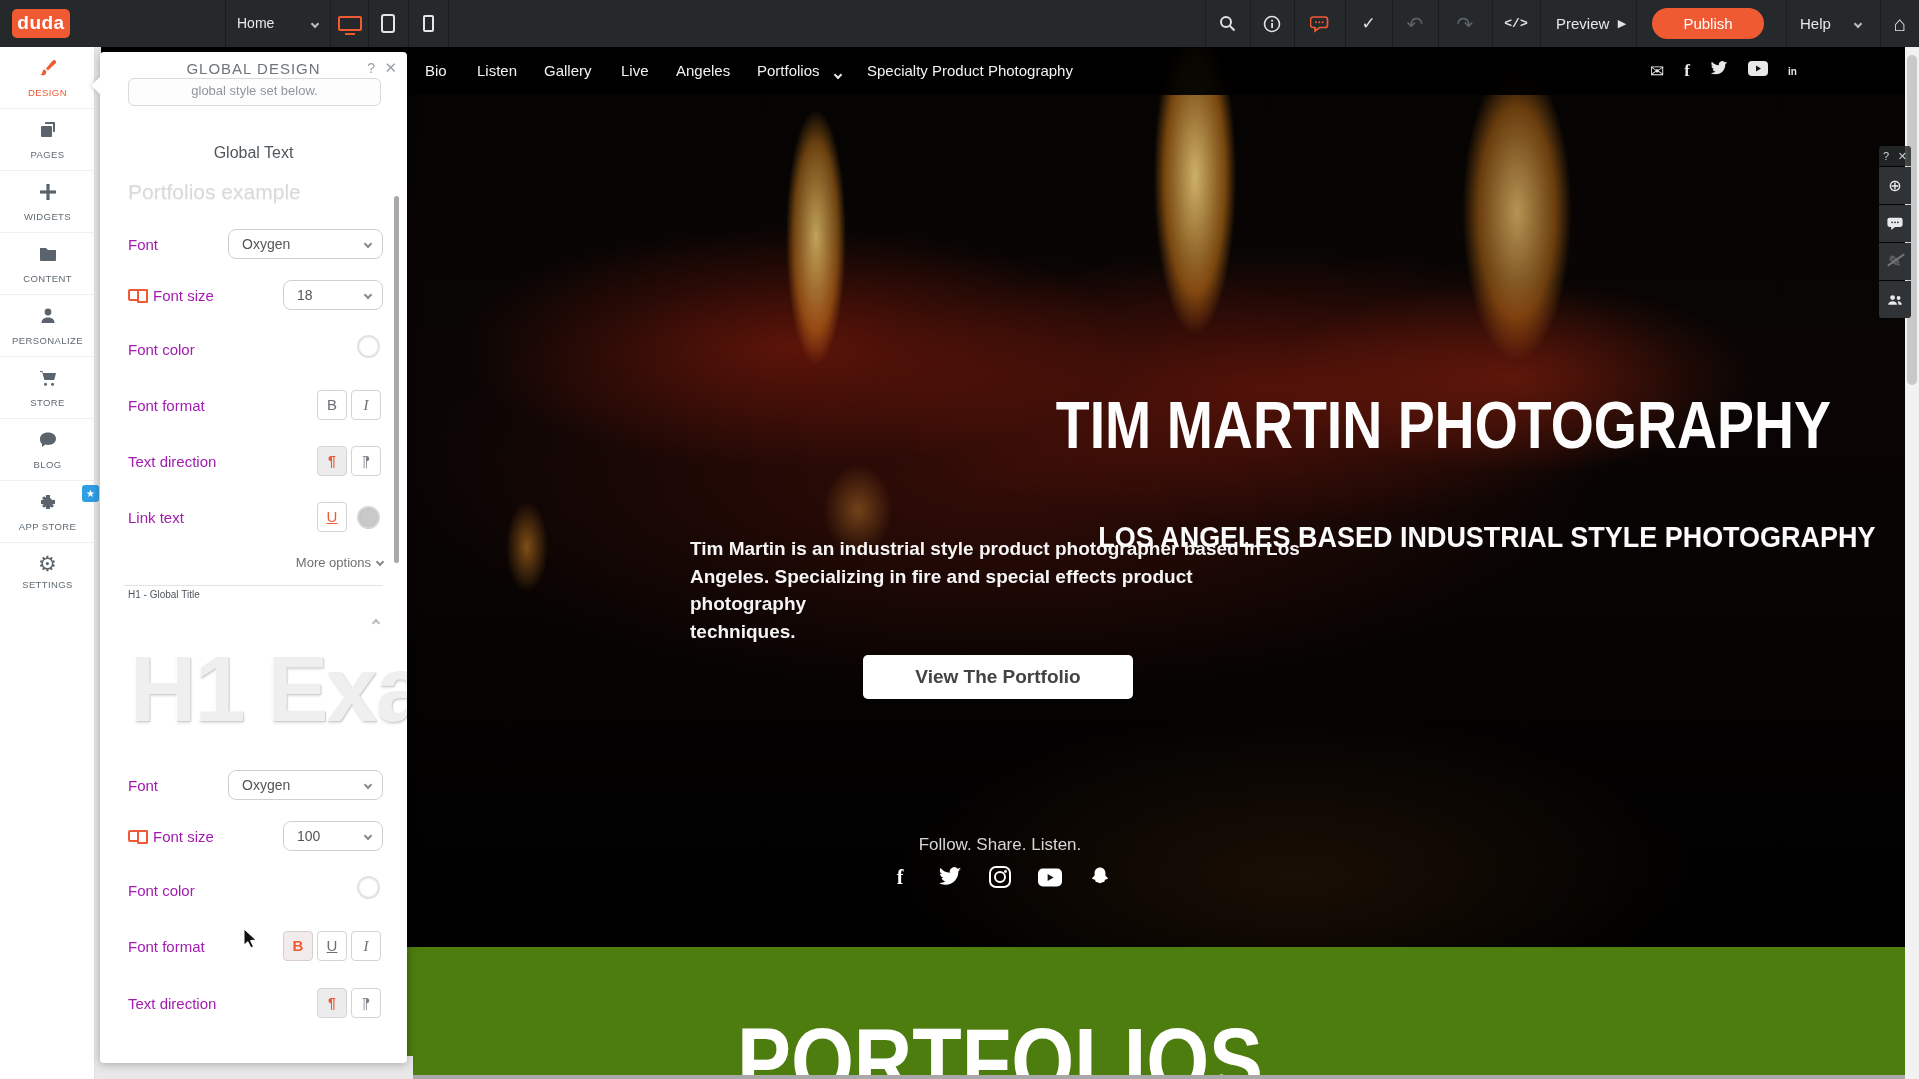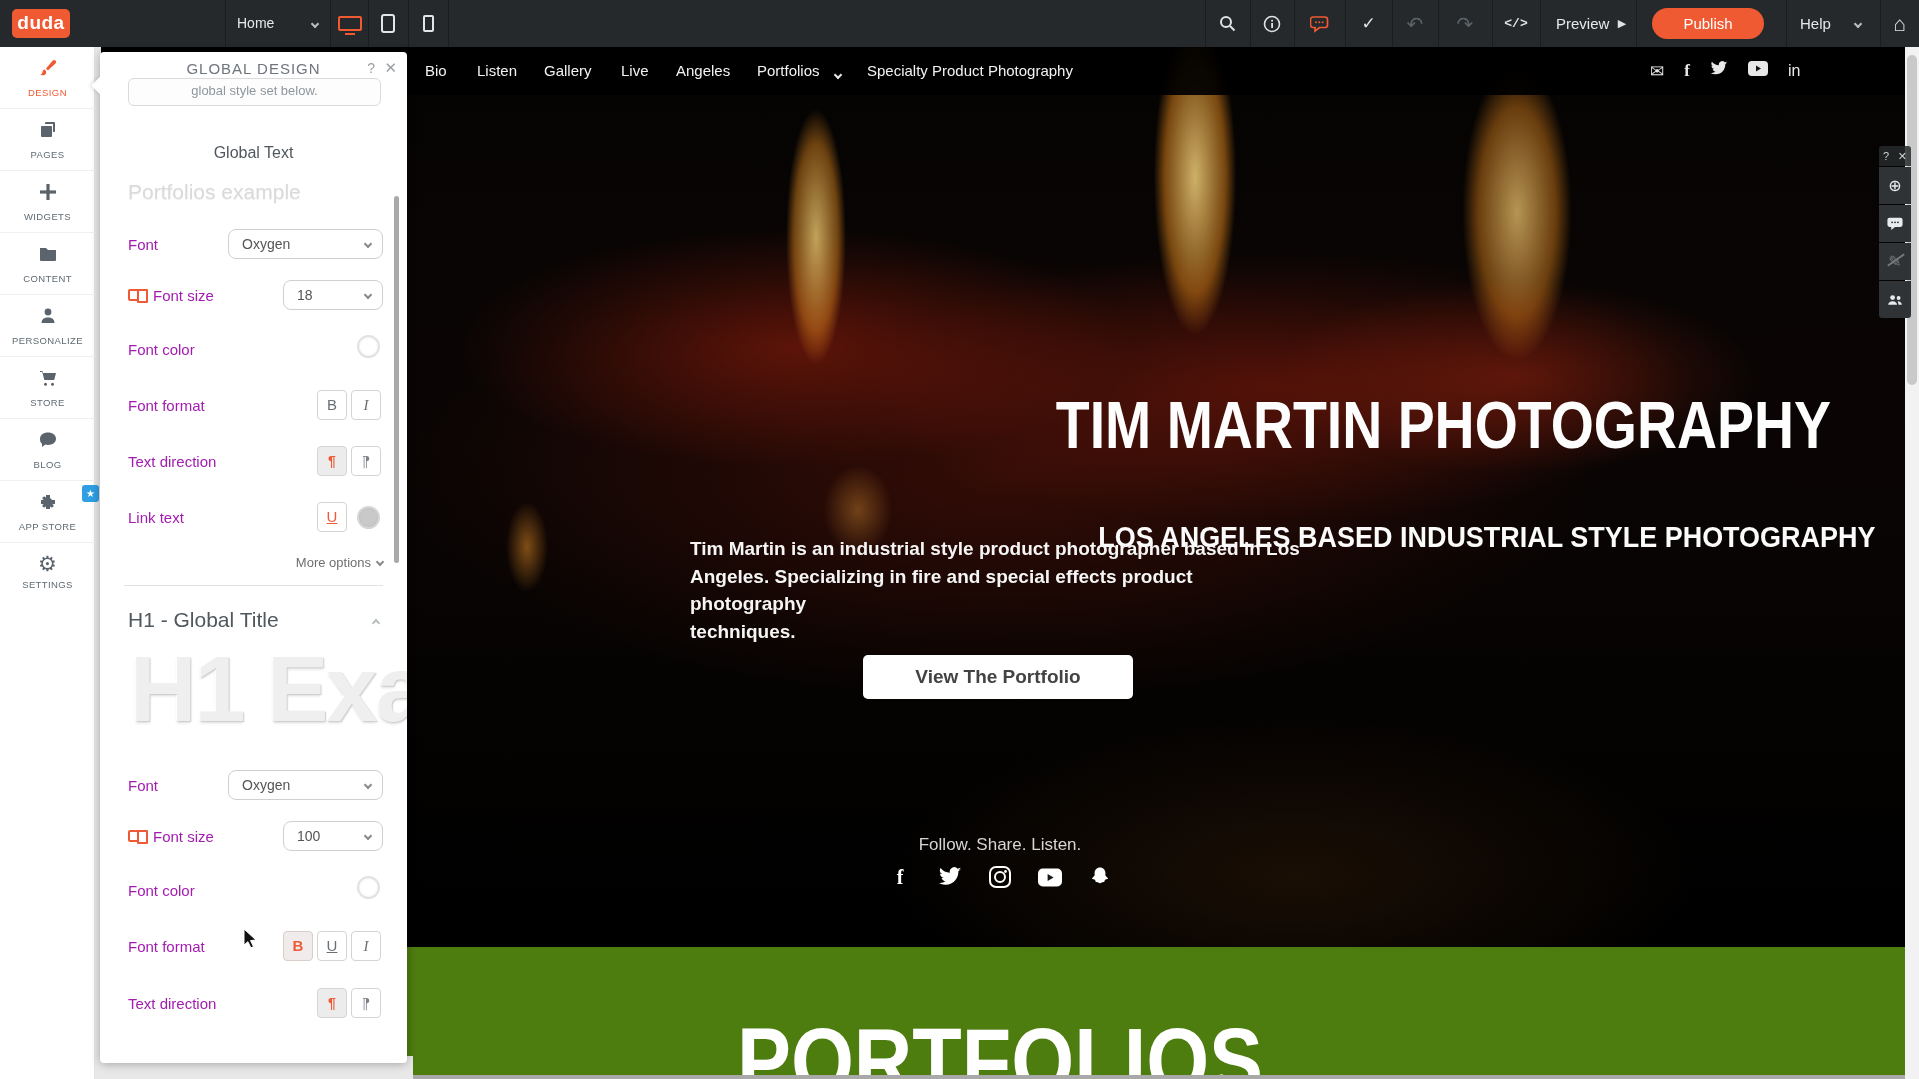--- a/index.html
+++ b/index.html
@@ -236,21 +236,21 @@
       <div class="topsocial" style="left:1555px">
         <span class="s-ico">✉</span>
         <span class="s-ico" style="font-weight:bold;font-family:'Liberation Serif',serif">f</span>
         <span class="s-ico"><svg width="18" height="15" viewBox="0 0 20 17">
               <path d="M19.5 2c-.7.3-1.4.5-2.2.6A3.8 3.8 0 0019 .5c-.8.5-1.6.8-2.5 1A3.8 3.8 0 009.9 4.9 10.8 10.8 0 012 .9a3.8 3.8 0 001.2 5.1c-.6 0-1.2-.2-1.7-.5 0 1.8 1.3 3.4 3 3.7-.5.2-1.1.2-1.7.1.5 1.5 1.9 2.6 3.5 2.7A7.7 7.7 0 01.5 13.6 10.8 10.8 0 006.3 15c7 0 10.8-5.8 10.8-10.8v-.5c.8-.5 1.4-1.2 2-2z" fill="#e8e8e8"></path>
             </svg></span>
         <span class="s-ico"><svg width="20" height="15" viewBox="0 0 20 15">
               <rect x="0" y="0" width="20" height="15" rx="4" fill="#e8e8e8"></rect>
               <path d="M8 4.5l5 3-5 3z" fill="#161616"></path>
             </svg></span>
-        <span class="s-ico" style="font-weight:normal;font-size:16px">in</span>
+        <span class="s-ico" style="font-weight:bold;font-size:10px">in</span>
       </div>
     </div>
 
     <div class="hero-title"><span>TIM MARTIN PHOTOGRAPHY</span></div>
     <div class="hero-sub"><span>LOS ANGELES BASED INDUSTRIAL STYLE PHOTOGRAPHY</span></div>
     <div class="hero-body">
       <div>Tim Martin is an industrial style product photographer based in Los</div>
       <div>Angeles. Specializing in fire and special effects product photography</div>
       <div>techniques.</div>
     </div>
@@ -425,21 +425,21 @@
     <div class="row-label" style="top:457px">Link text</div>
     <div class="fmt-btn un orange" style="left:217px;top:450px">U</div>
     <div class="swatch gray" style="left:257px;top:454px"></div>
 
     <div class="more-opts" style="top:503px">
       <span>More options</span><span class="chev"></span>
     </div>
 
     <div class="panel-div" style="top:533px"></div>
 
-    <div class="row-label" style="top:556px;font-size:21px;color:#50575d">H1 - Global Title</div>
+    <div class="row-label" style="top:537px;font-size:10px;color:#50575d">H1 - Global Title</div>
     <div class="collapse-chev" style="top:560px"><span class="chev up"></span></div>
 
     <div class="h1-preview">
         <span>H1 Exa</span>
       </div>
 
     <div class="row-label" style="top:725px">Font</div>
     <div class="sel" style="left:128px;top:718px;width:155px">
       <span>Oxygen</span><span class="chev"></span>
     </div>

